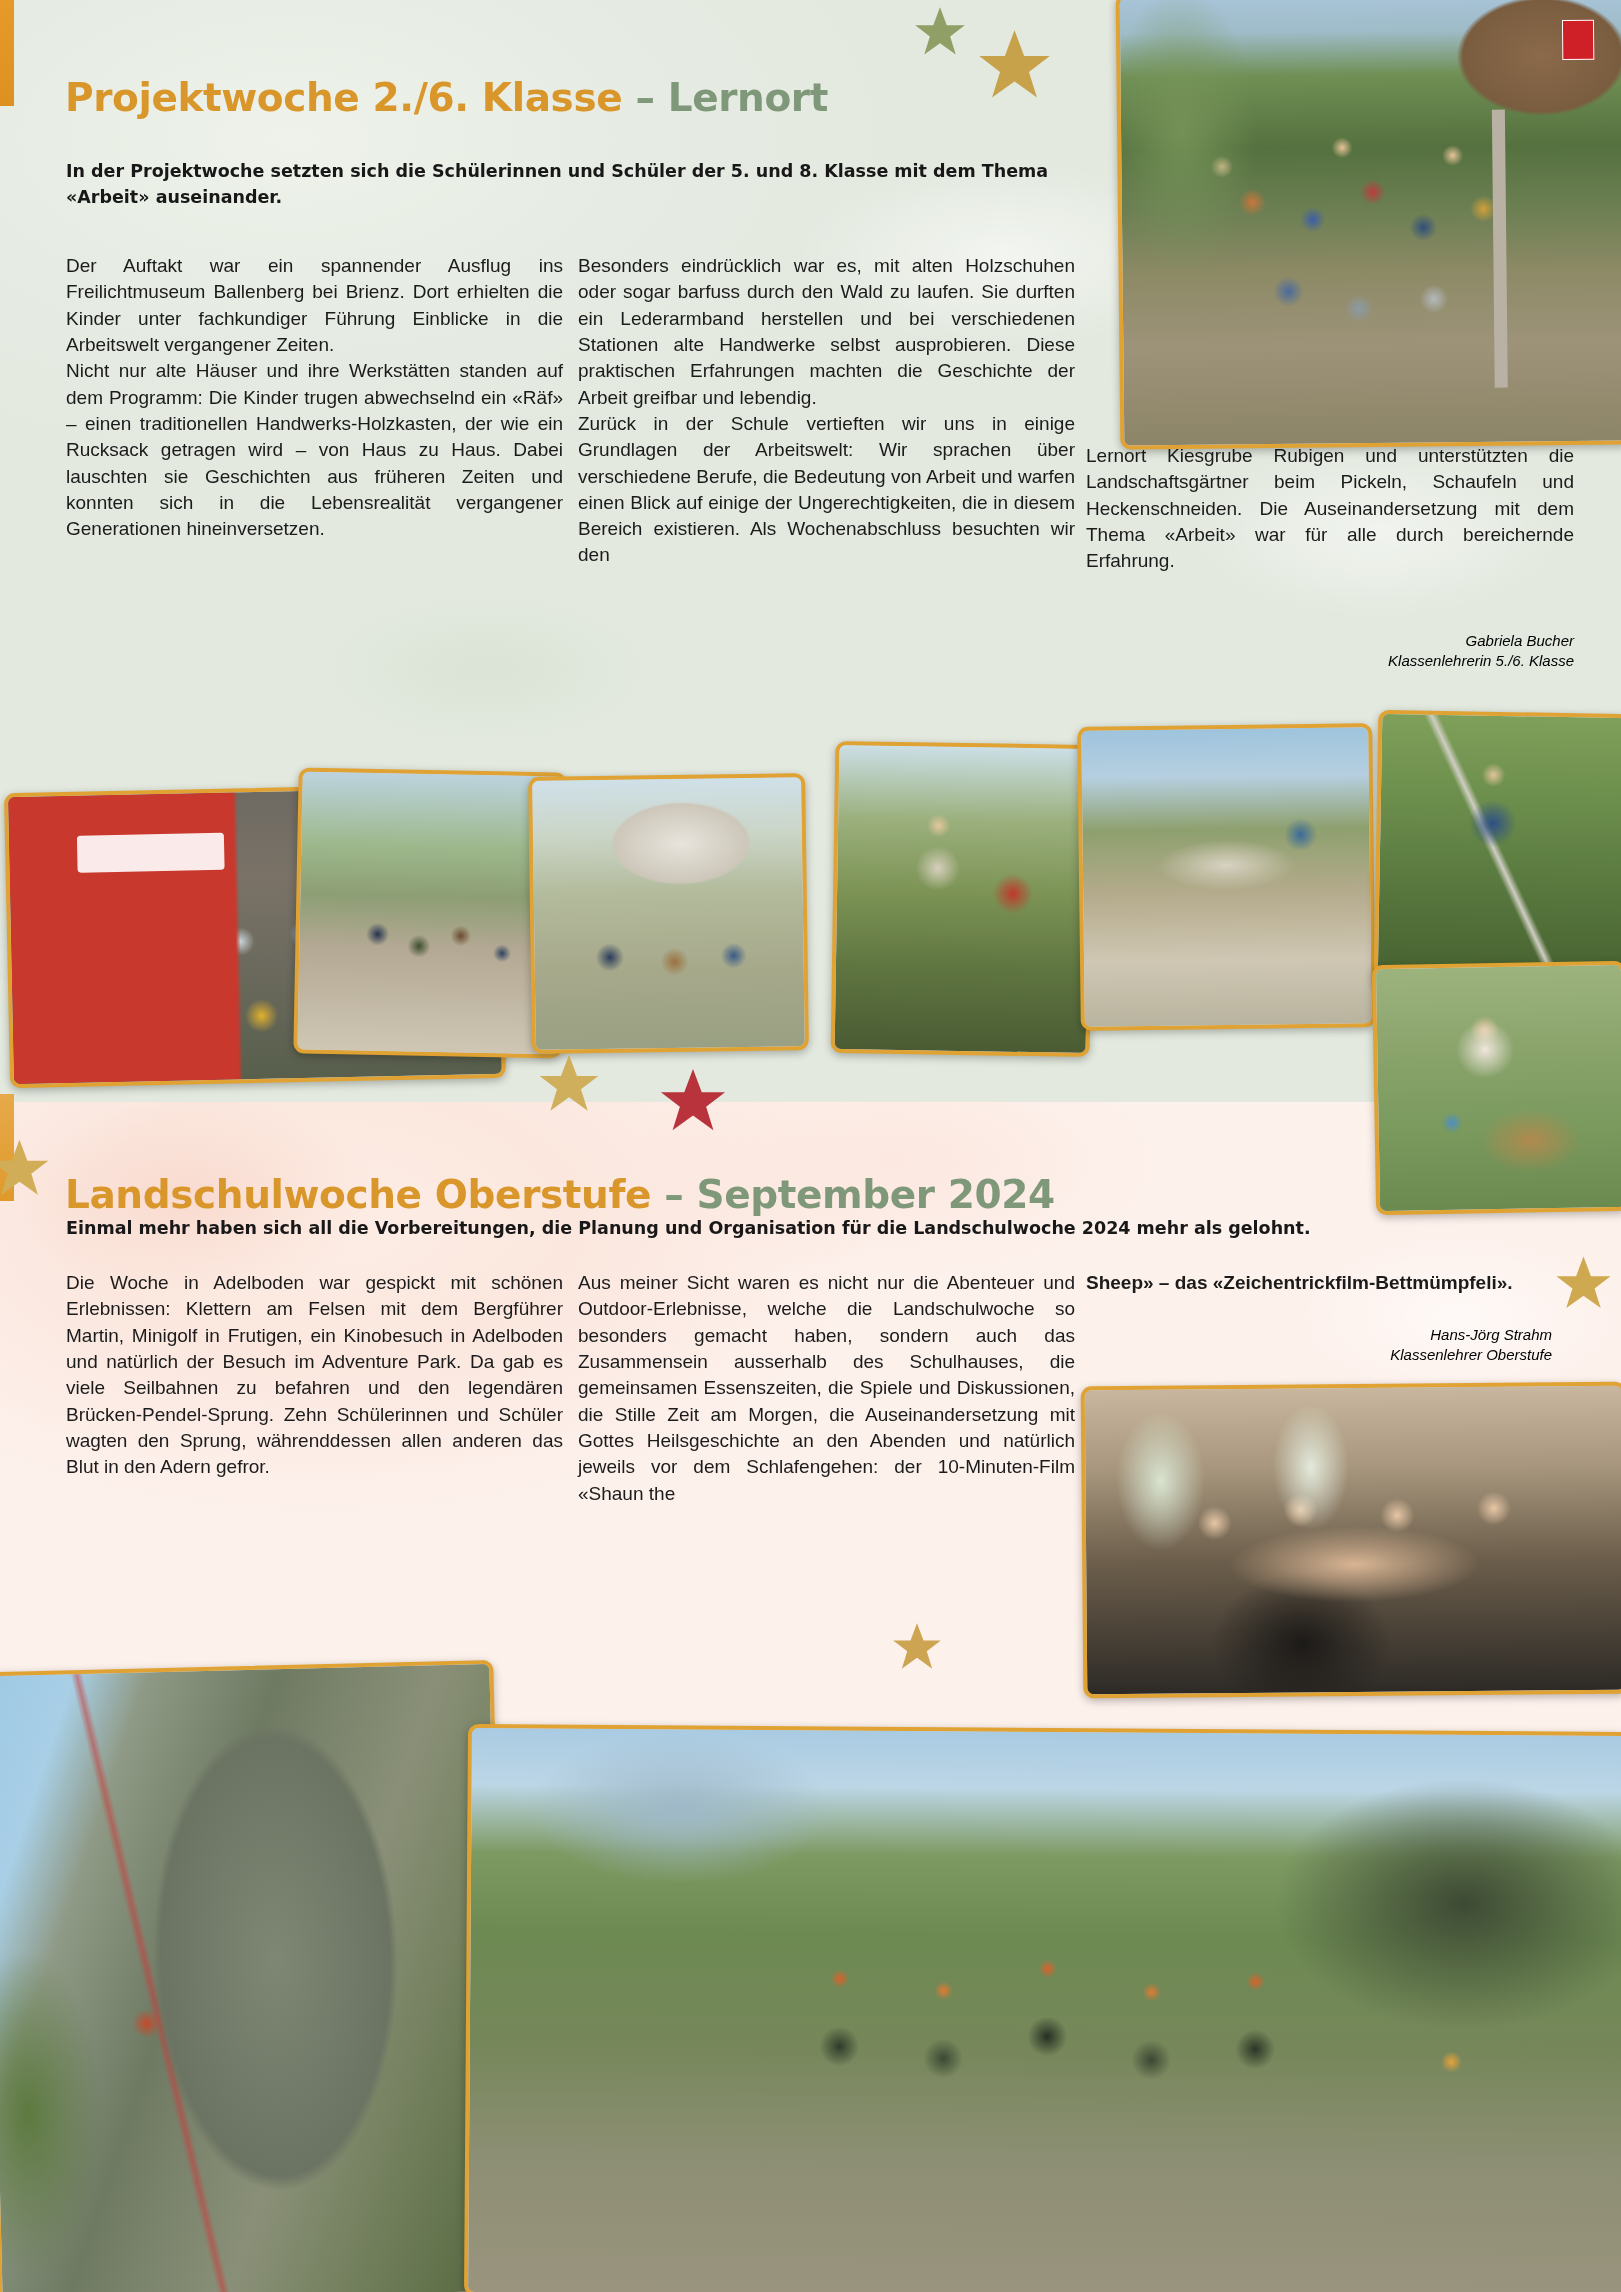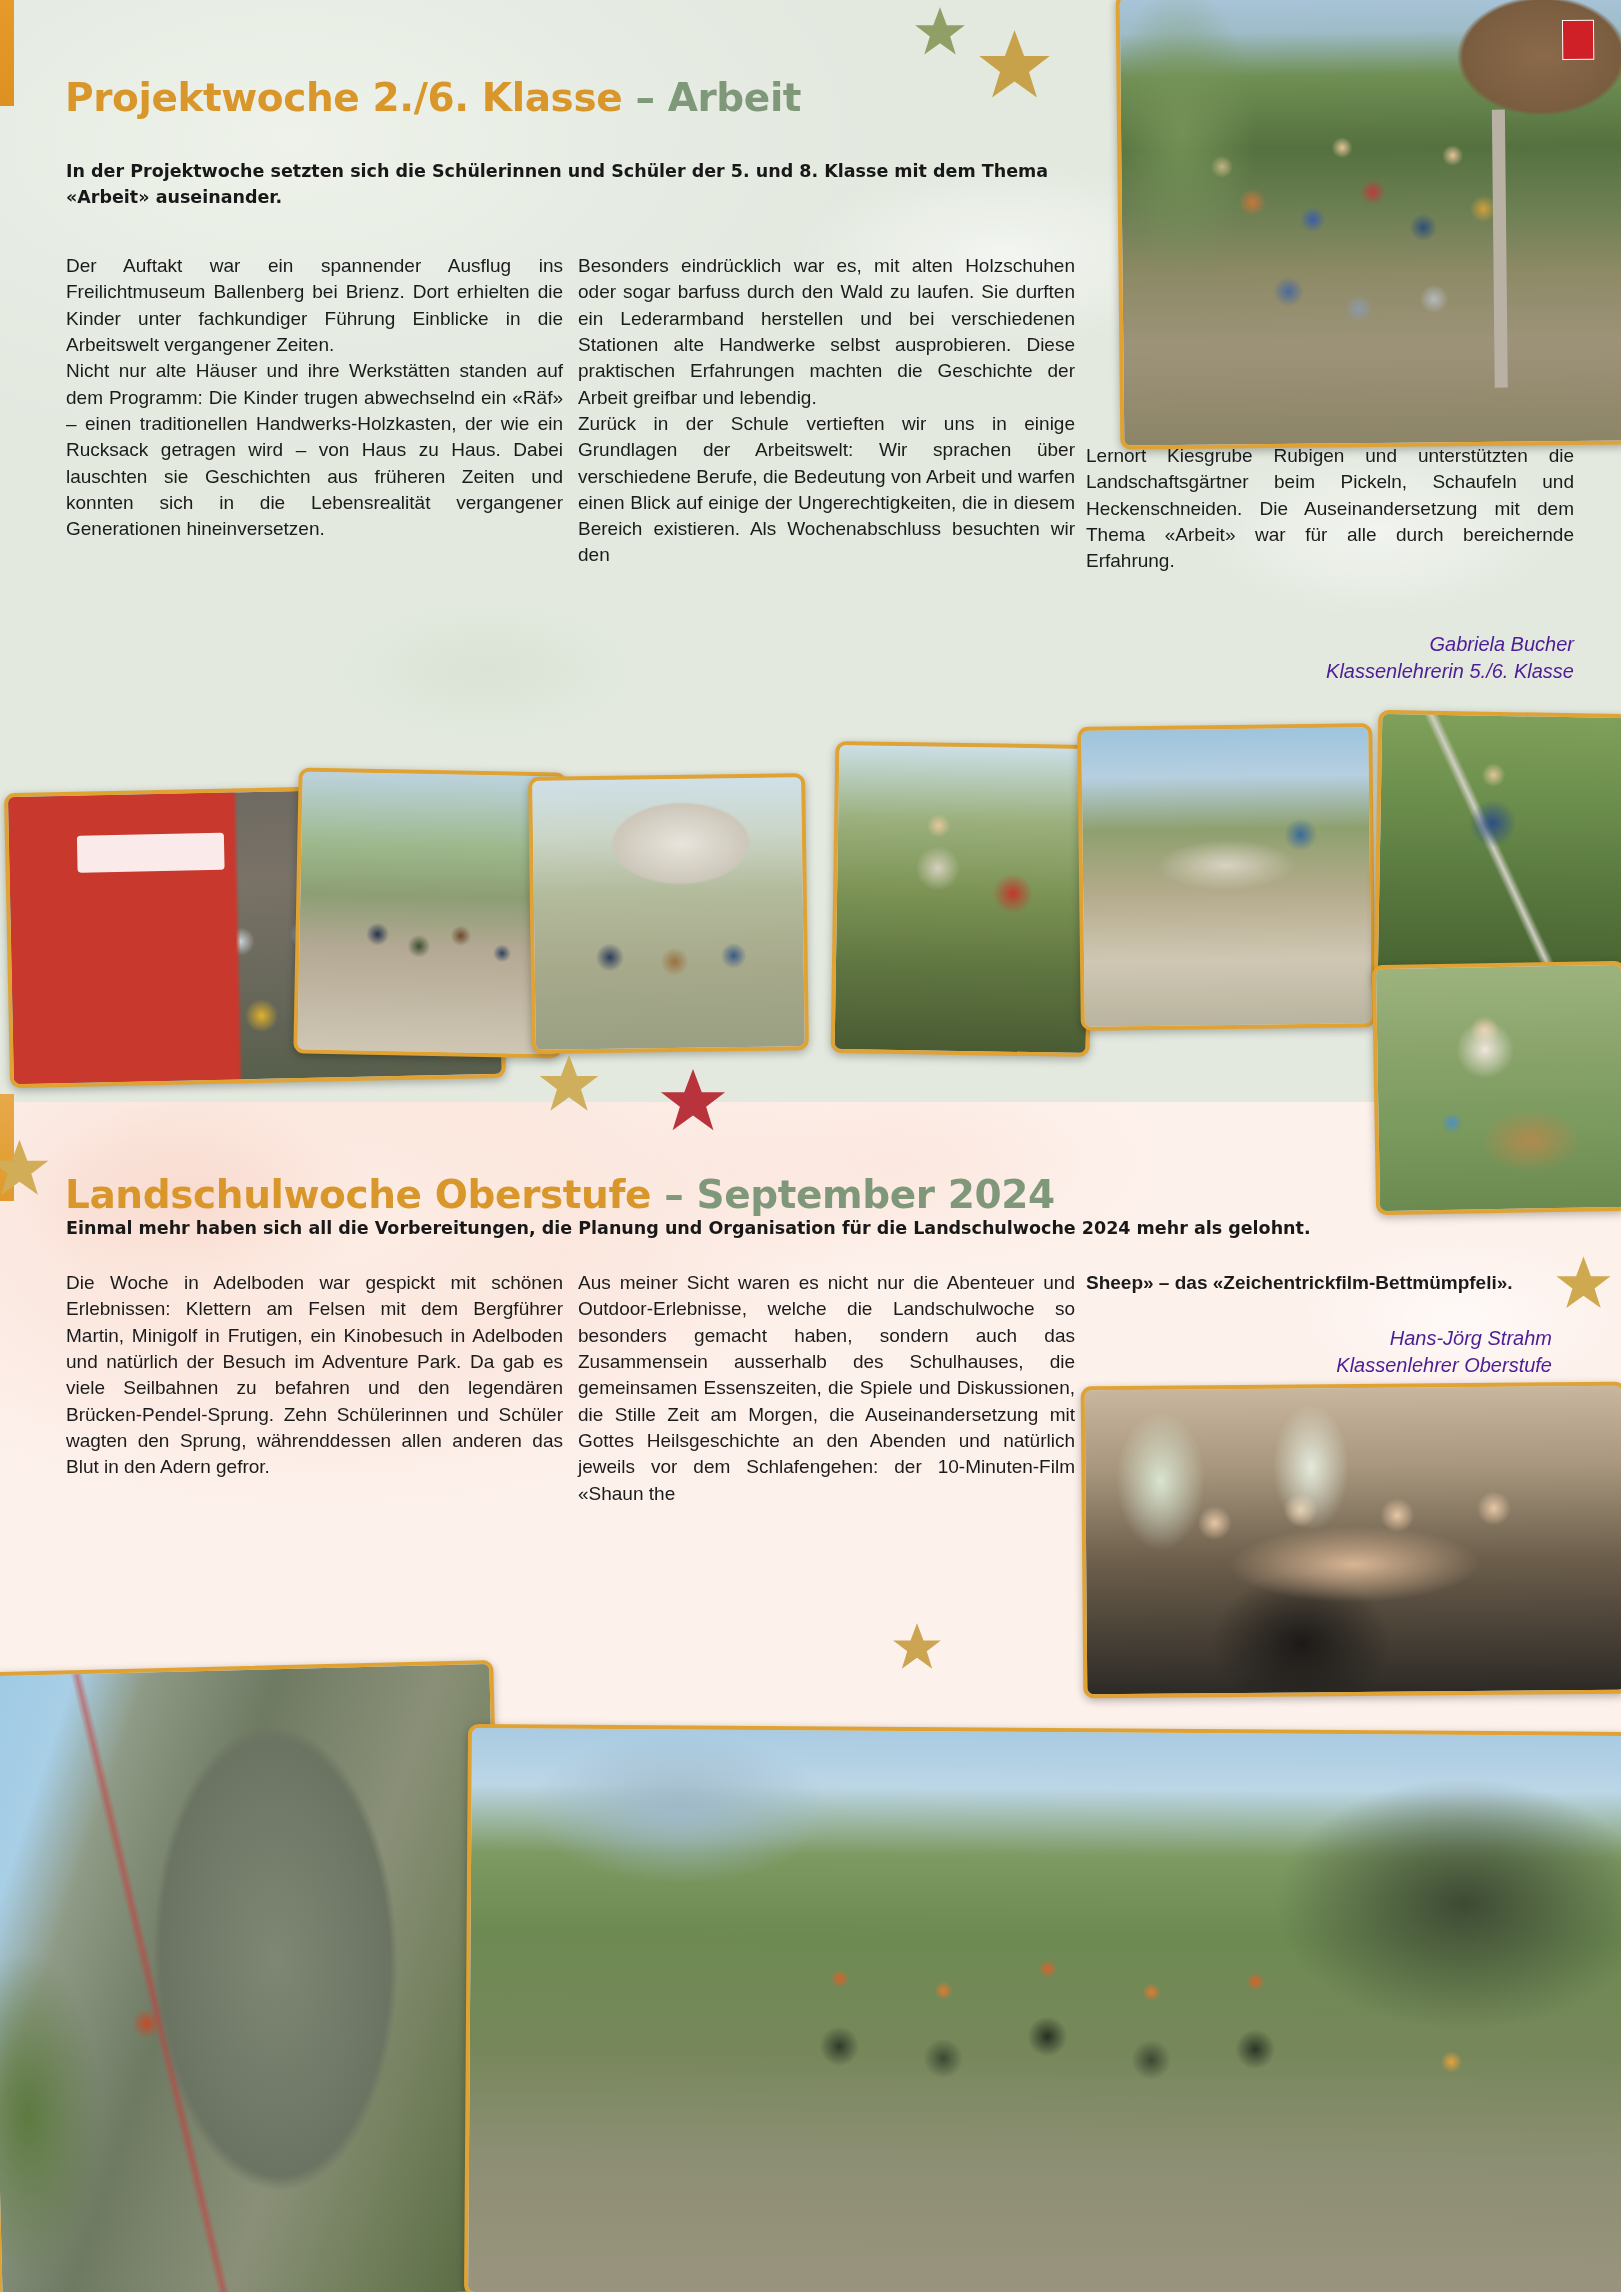--- a/index.html
+++ b/index.html
@@ -55,21 +55,21 @@
   .lead{
     position:absolute;font-size:17.5px;font-weight:bold;color:#181818;
     line-height:1.48;font-family:"DejaVu Sans", sans-serif;
   }
   .col{
     position:absolute;font-size:19px;color:#1b1b1b;line-height:1.385;
     text-align:justify;font-family:"Liberation Sans", sans-serif;
     -webkit-hyphens:none;hyphens:none;
   }
   .sig{
-    position:absolute;font-size:20px;font-style:italic;color:#4c1d95;
+    position:absolute;font-size:15px;font-style:italic;color:#000000;
     line-height:1.36;text-align:right;font-family:"Liberation Sans", sans-serif;
   }
 
   
   .photo{
     position:absolute;border:4.5px solid #e0a333;border-radius:10.7px;
     box-shadow:0 2.7px 8px rgba(0,0,0,.28);overflow:hidden;background:#cfcfcf;
   }
   .photo .inner{position:absolute;inset:0;}
 
@@ -79,21 +79,21 @@
 </style>
 </head>
 <body>
 
 <div class="bg-top"></div>
 <div class="bg-bottom"></div>
 <div class="edge-bar"></div>
 <div class="edge-bar2"></div>
 
 <div class="sec-title" style="left:65px;top:75px;">
-  <span class="t-orange">Projektwoche 2./6. Klasse</span><span class="t-green"> – Arbeit</span>
+  <span class="t-orange">Projektwoche 2./6. Klasse</span><span class="t-green"> – Lernort</span>
 </div>
 
 <div class="lead" style="left:66px;top:159px;width:990px;">In der Projektwoche setzten sich die Schülerinnen und Schüler der 5. und 8. Klasse mit dem Thema «Arbeit» auseinander.</div>
 
 <div class="col" style="left:66px;top:253px;width:497px;white-space:pre-line;">Der Auftakt war ein spannender Ausflug ins Freilichtmuseum Ballenberg bei Brienz. Dort erhielten die Kinder unter fachkundiger Führung Einblicke in die Arbeitswelt vergangener Zeiten.
 Nicht nur alte Häuser und ihre Werkstätten standen auf dem Programm: Die Kinder trugen abwechselnd ein «Räf» – einen traditionellen Handwerks-Holzkasten, der wie ein Rucksack getragen wird – von Haus zu Haus. Dabei lauschten sie Geschichten aus früheren Zeiten und konnten sich in die Lebensrealität vergangener Generationen hineinversetzen.</div>
 <div class="col" style="left:578px;top:253px;width:497px;white-space:pre-line;">Besonders eindrücklich war es, mit alten Holzschuhen oder sogar barfuss durch den Wald zu laufen. Sie durften ein Lederarmband herstellen und bei verschiedenen Stationen alte Handwerke selbst ausprobieren. Diese praktischen Erfahrungen machten die Geschichte der Arbeit greifbar und lebendig.
 Zurück in der Schule vertieften wir uns in einige Grundlagen der Arbeitswelt: Wir sprachen über verschiedene Berufe, die Bedeutung von Arbeit und warfen einen Blick auf einige der Ungerechtigkeiten, die in diesem Bereich existieren. Als Wochenabschluss besuchten wir den</div>
 <div class="col" style="left:1086px;top:443px;width:488px;">Lernort Kiesgrube Rubigen und unterstützten die Landschaftsgärtner beim Pickeln, Schaufeln und Heckenschneiden. Die Auseinandersetzung mit dem Thema «Arbeit» war für alle durch bereichernde Erfahrung.</div>
 

